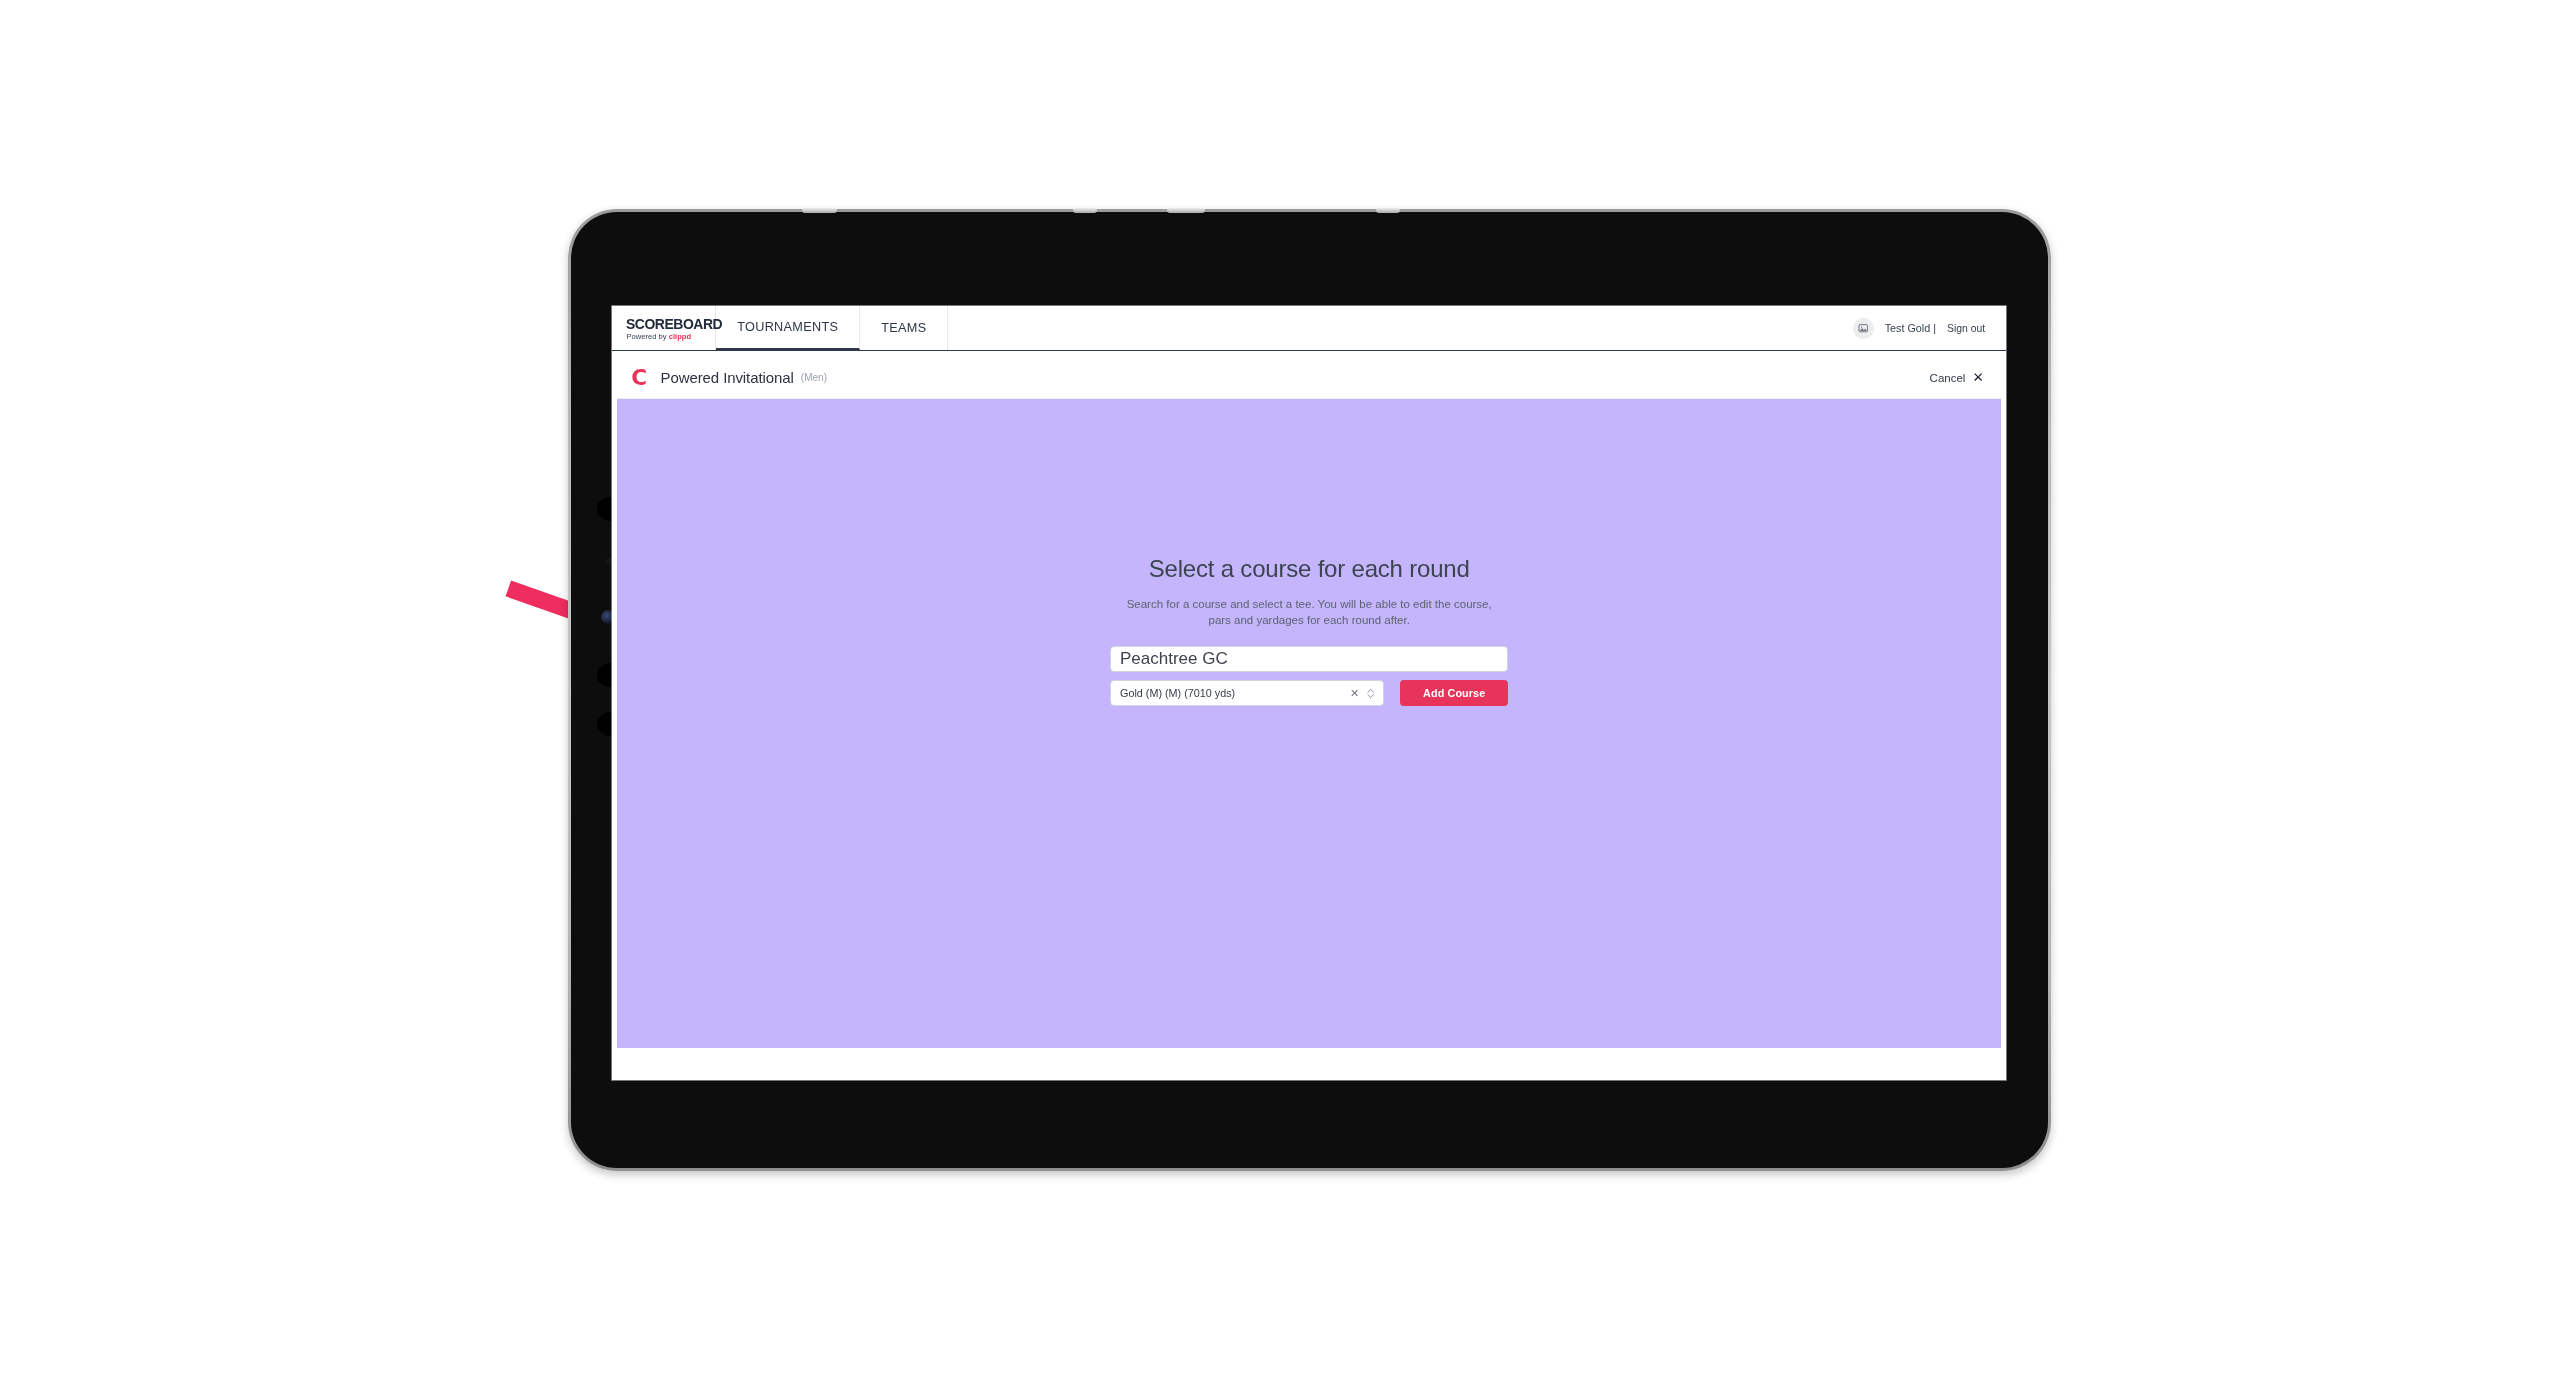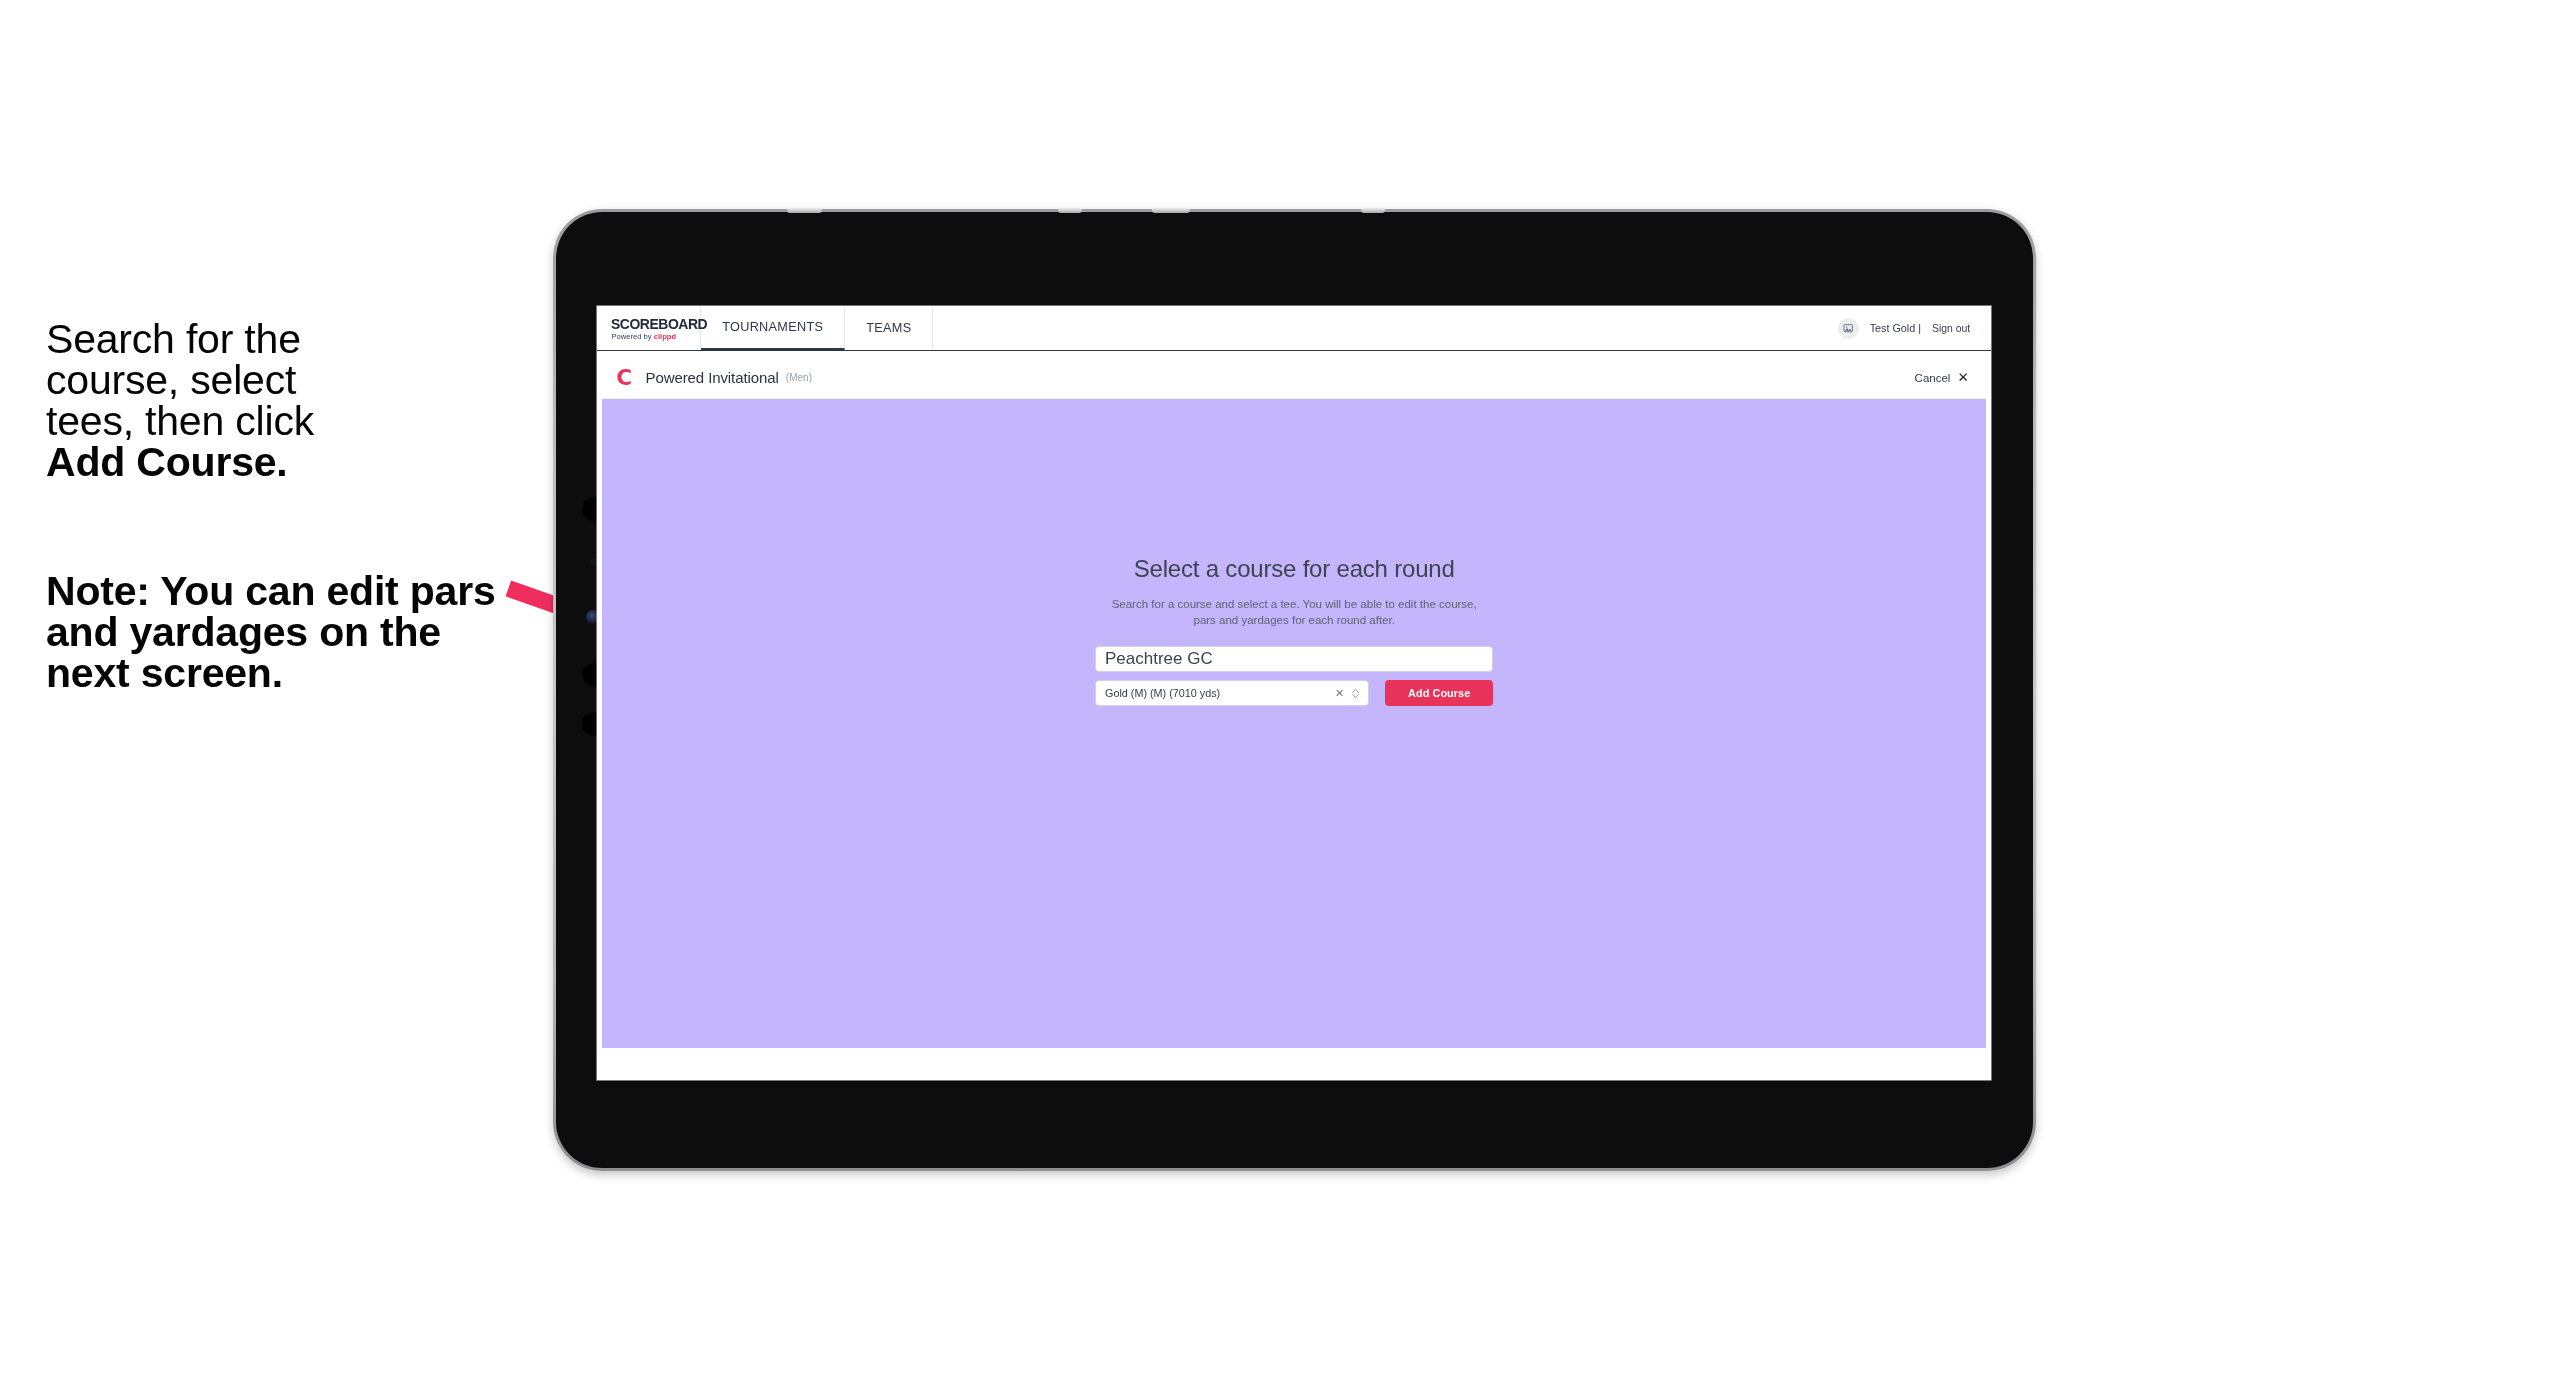--- a/index.html
+++ b/index.html
@@ -49,21 +49,21 @@
     left: 494px;
     top: 558px;
     width: 621px;
     height: 271px;
     pointer-events: none;
   }
 
   
   .tablet-outer {
     position: absolute;
-    left: 553px;
+    left: 568px;
     top: 209px;
     width: 1483px;
     height: 962px;
     border-radius: 49px;
     background: linear-gradient(180deg,#9b9b9e 0%, #b9b9bc 22%, #c6c6c9 50%, #b3b3b6 80%, #8e8e91 100%);
     box-shadow: 0 3.2px 8px rgba(0,0,0,0.22);
   }
   .tablet-body {
     position: absolute;
     left: 3.2px;
@@ -356,29 +356,20 @@
     cursor: pointer;
     font-family: "Liberation Sans", sans-serif;
     letter-spacing: 0.1px;
   }
 </style>
 </head>
 <body>
 
 <div id="stage">
 
-  <div class="instructions">
-    <div class="instr-para">
-      <span>Search for the</span><br>
-      <span>course, select</span><br>
-      <span>tees, then click</span><br>
-      <span class="bold">Add Course</span><span class="bold">.</span>
-    </div>
-    <div class="instr-note">Note: You can edit pars and yardages on the next screen.</div>
-  </div>
 
   <svg class="arrow-svg" viewBox="0 0 780 340">
     <line x1="18" y1="38" x2="655" y2="262" stroke="#ef2d5e" stroke-width="21" stroke-linecap="butt"></line>
     <polygon points="660,228 718,300 632,302" fill="#ef2d5e" transform="rotate(18 675 265)"></polygon>
   </svg>
 
   <div class="tablet-outer">
     <div class="tablet-body">
 
       <div class="top-notches">

